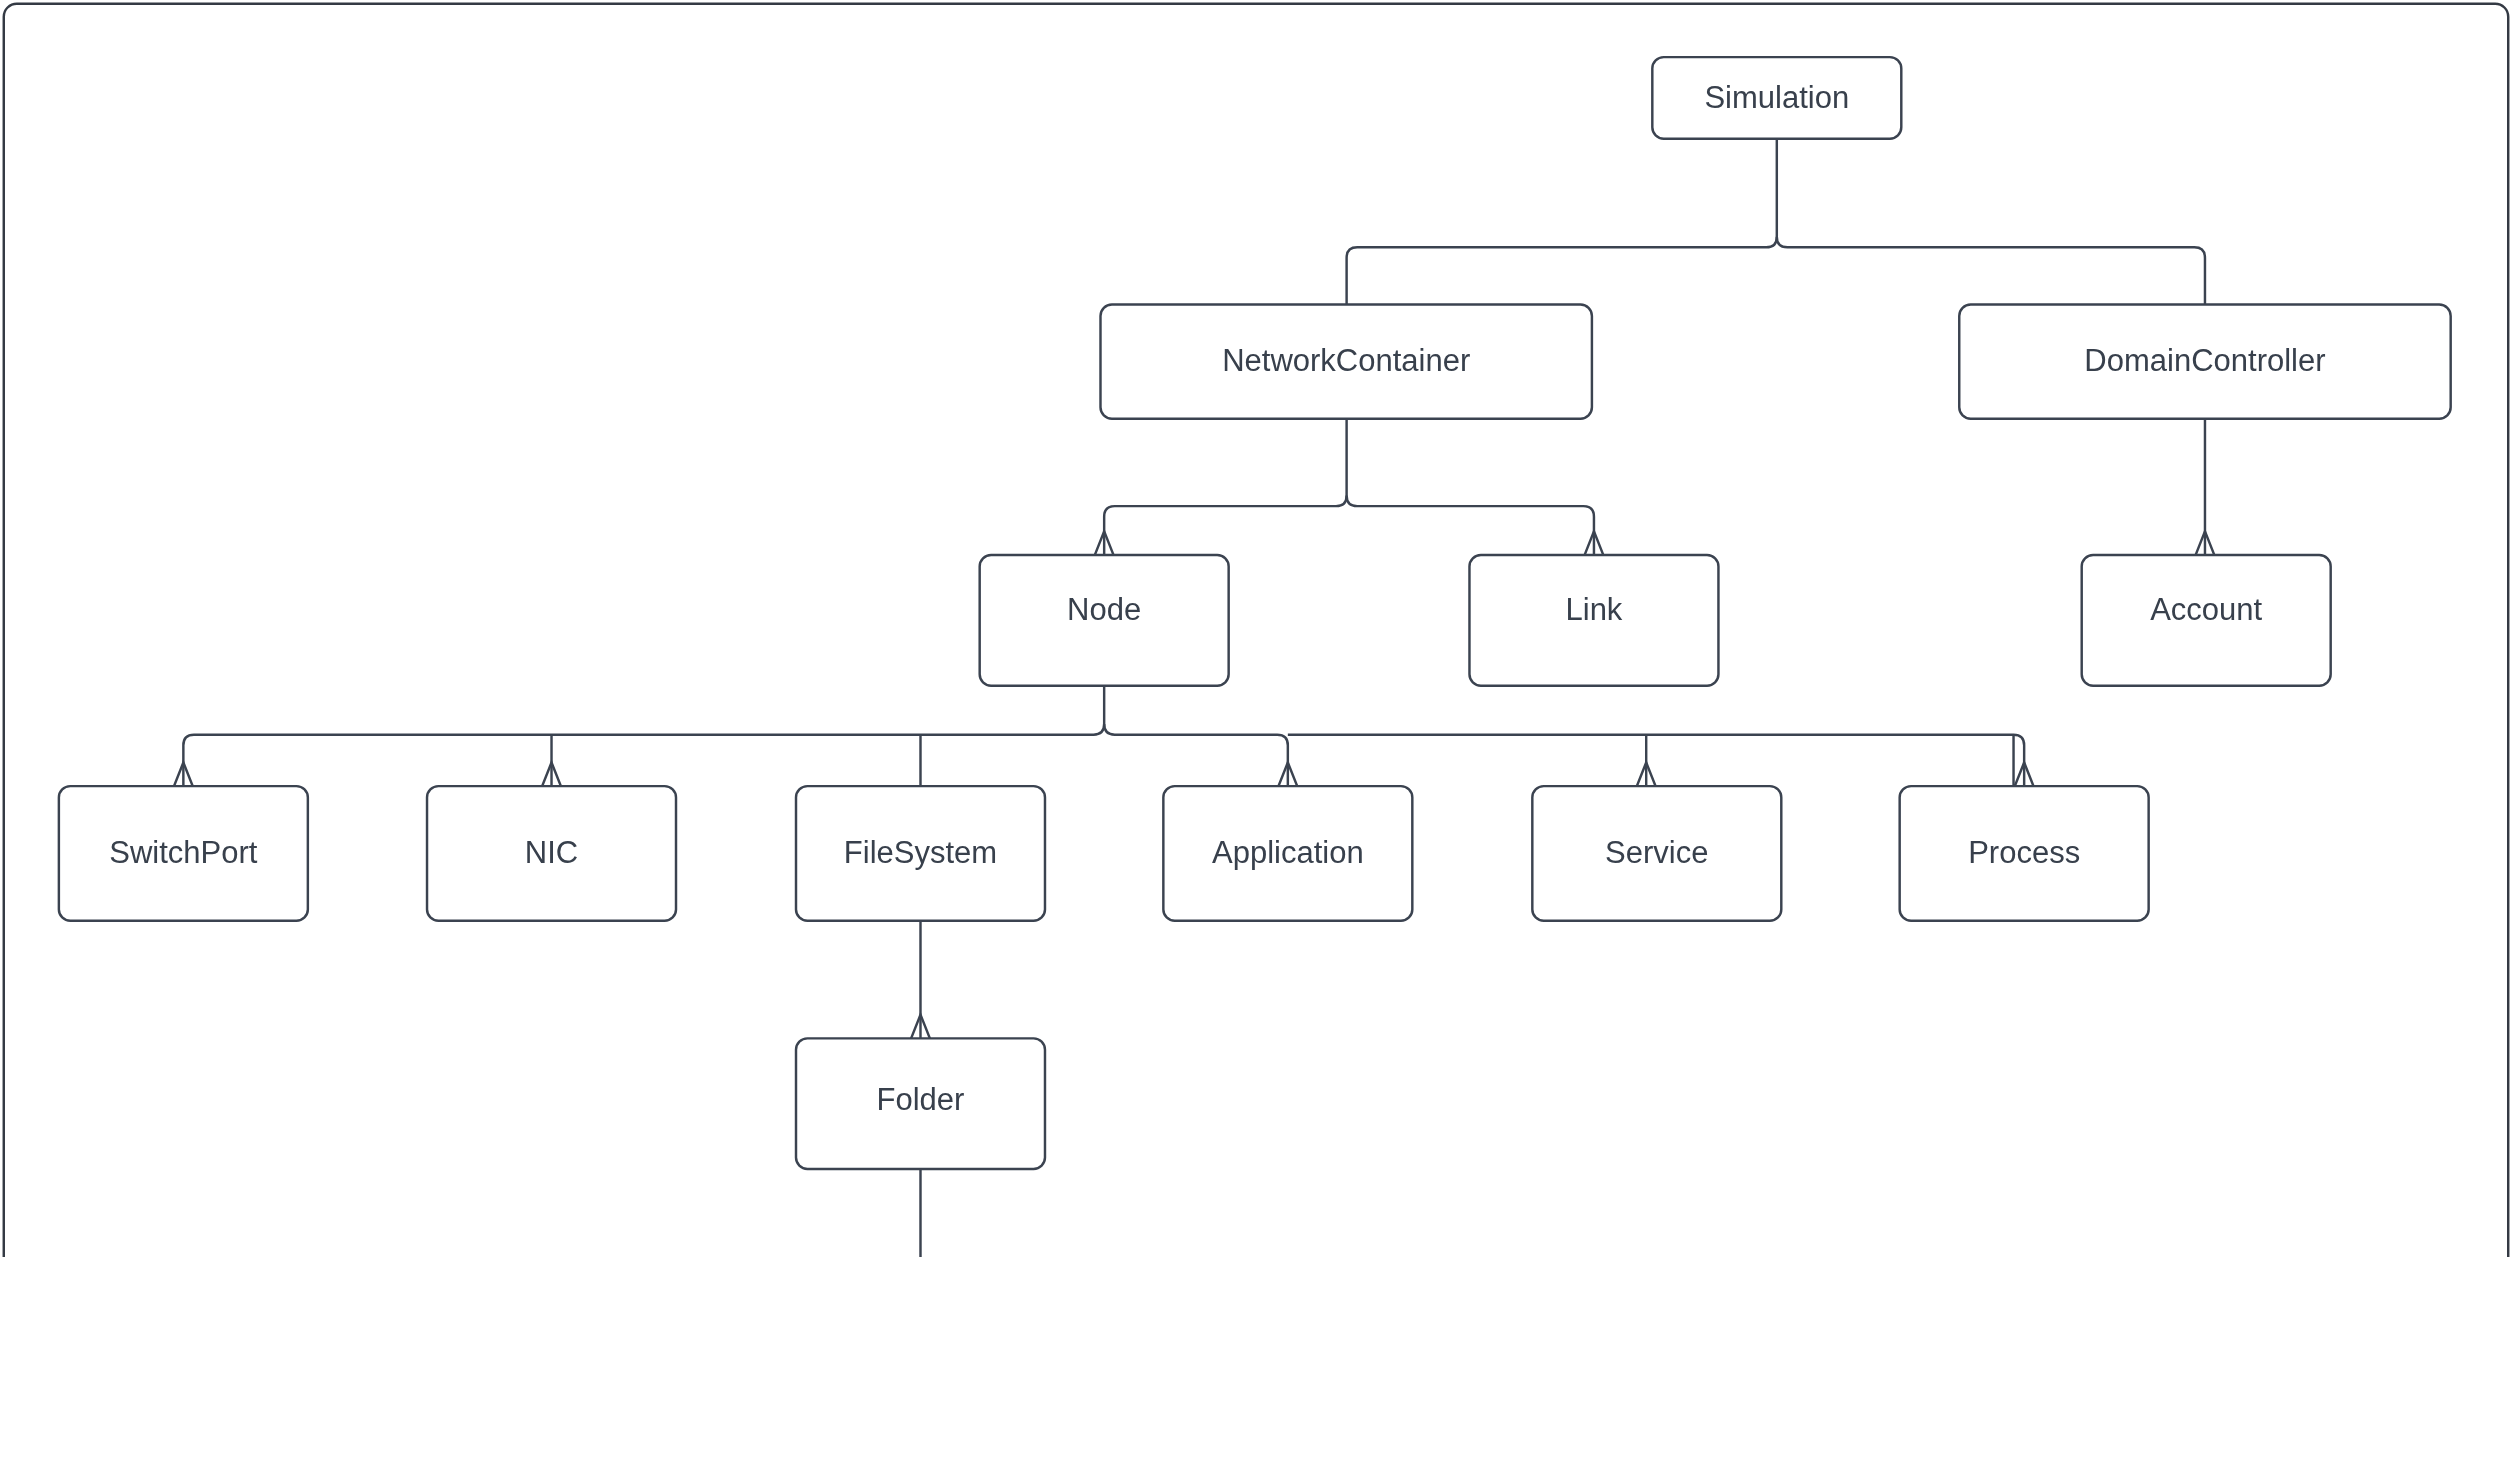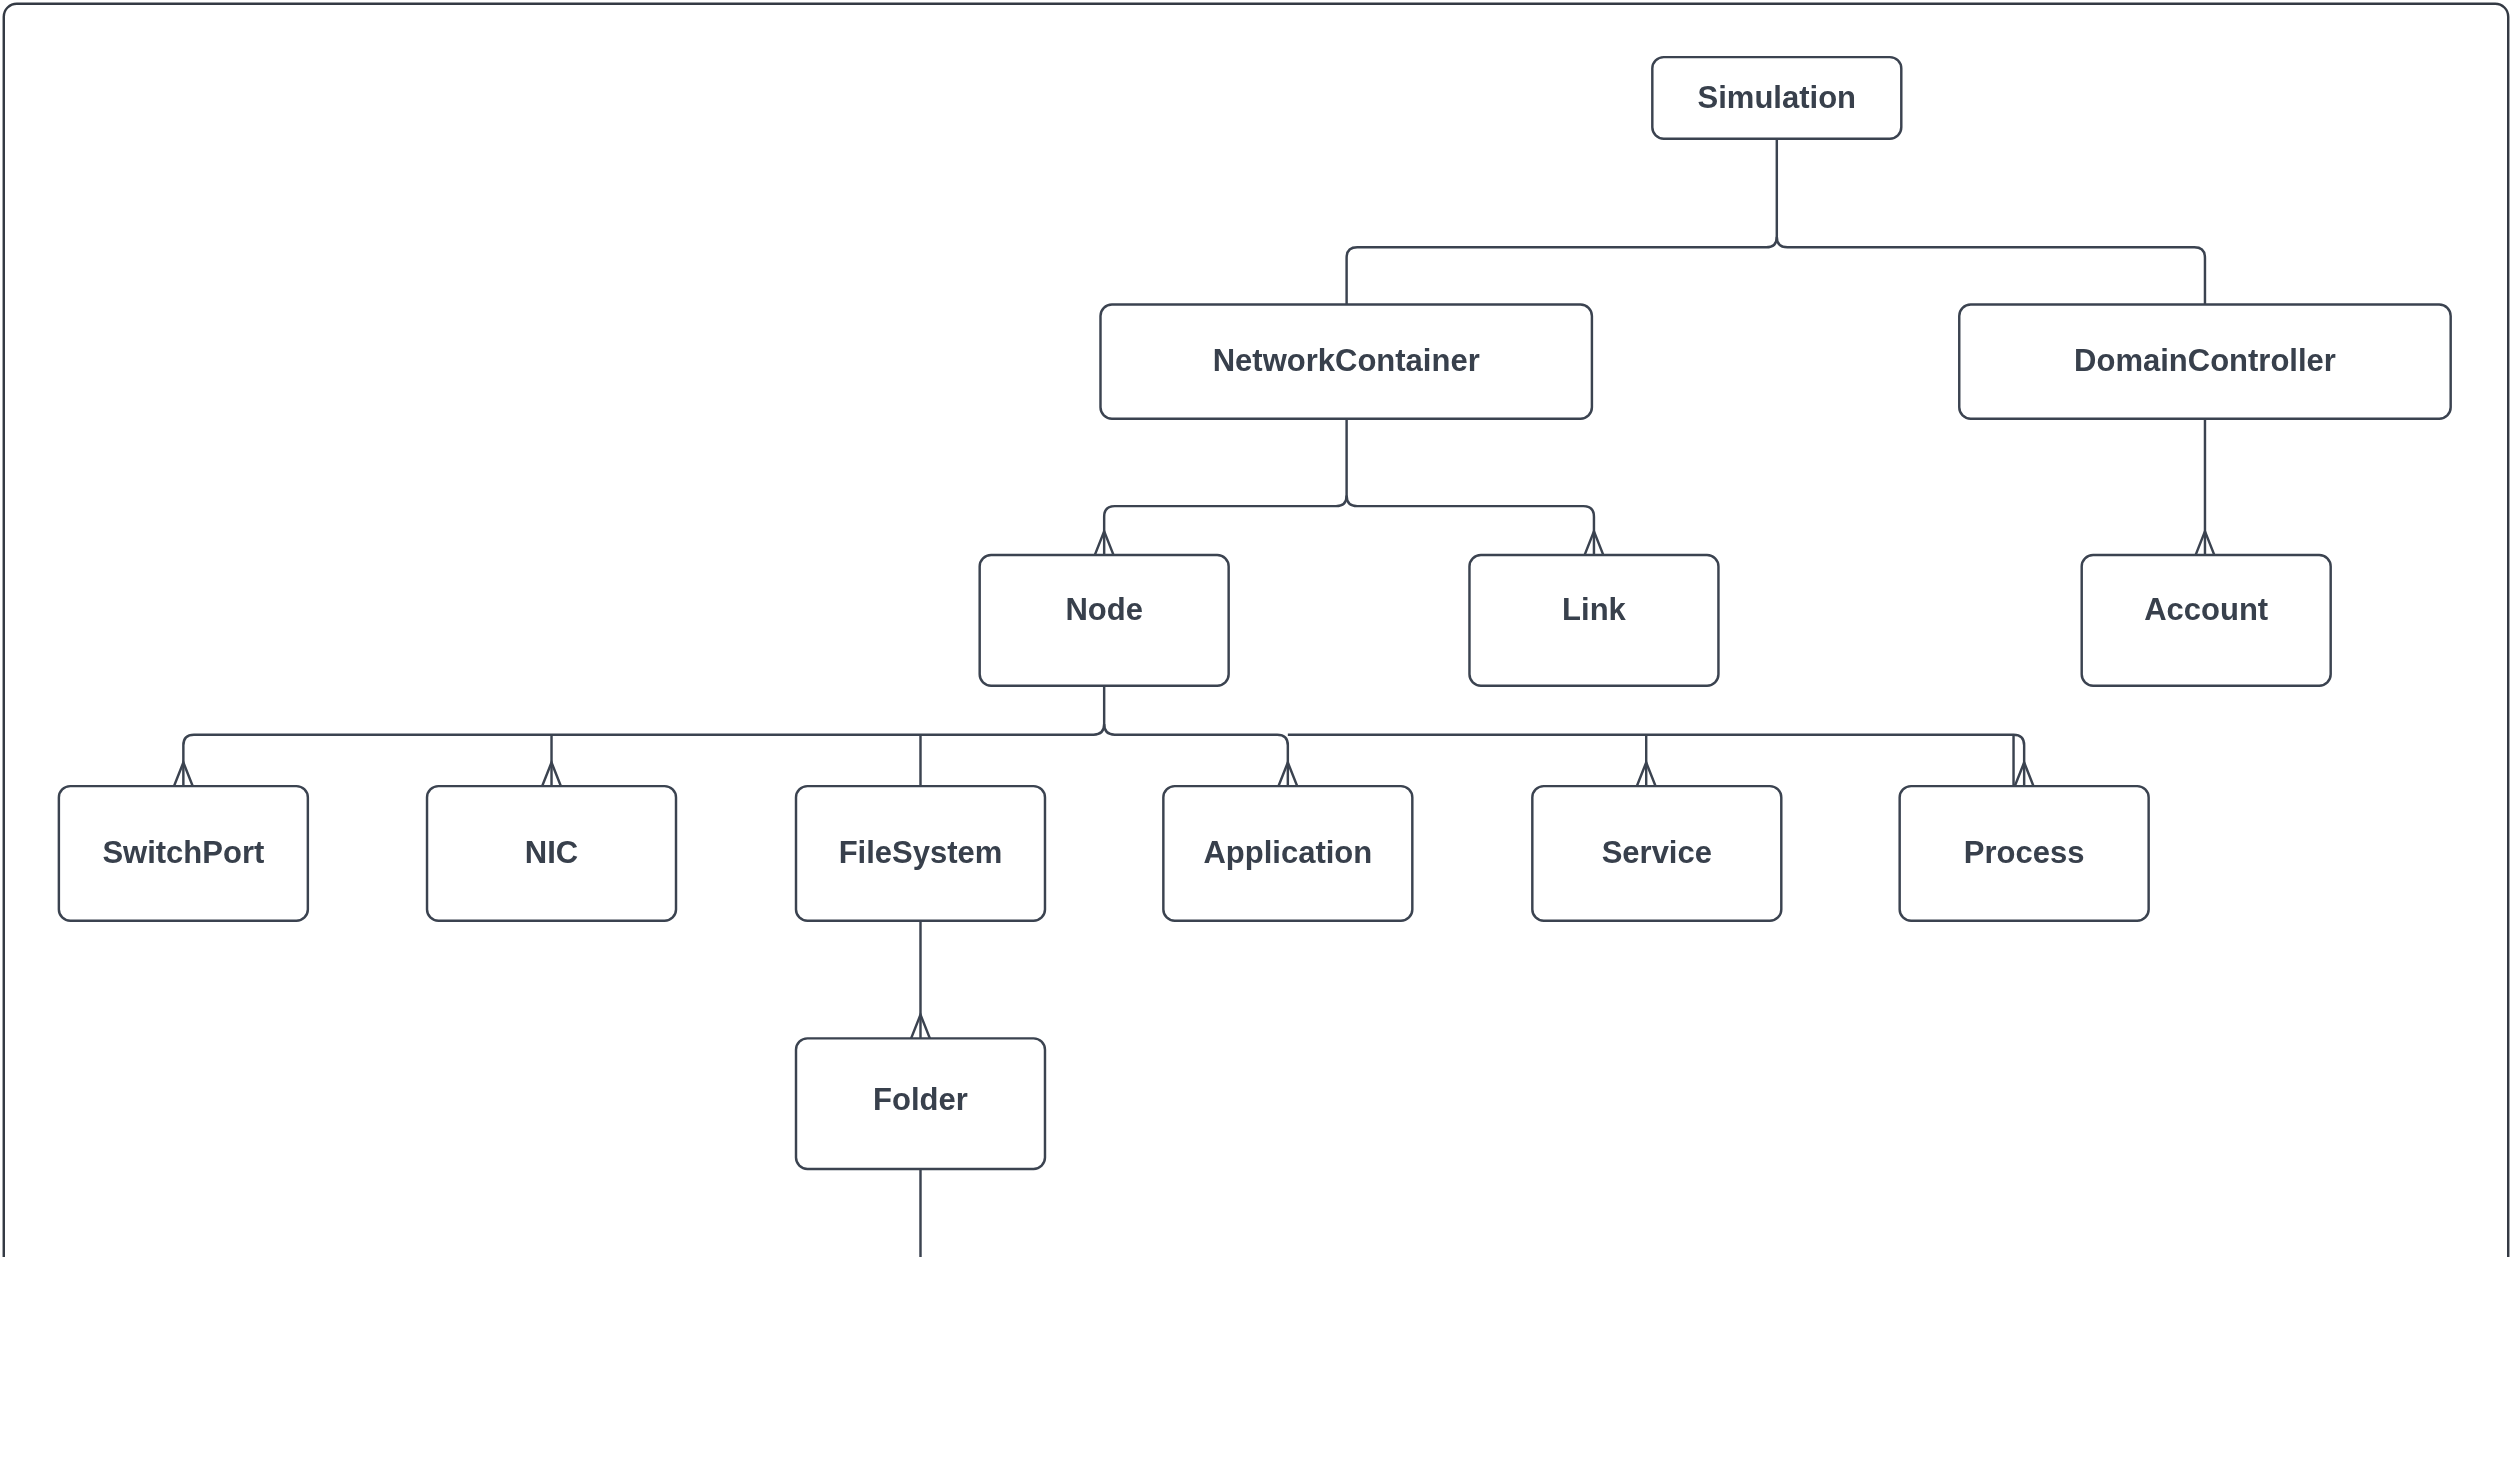--- a/index.html
+++ b/index.html
@@ -10,21 +10,20 @@
   }
   body {
     font-family: "Liberation Sans", "DejaVu Sans", sans-serif;
   }
   #stage {
     position: relative;
     width: 2512px;
     height: 1257px;
     background: #ffffff;
     overflow: hidden;
-    font-weight: bold;
   }
   #diagram-svg {
     position: absolute;
     left: 0;
     top: 0;
     width: 2512px;
     height: 1471px;
     display: block;
   }
   .canvas-frame {

